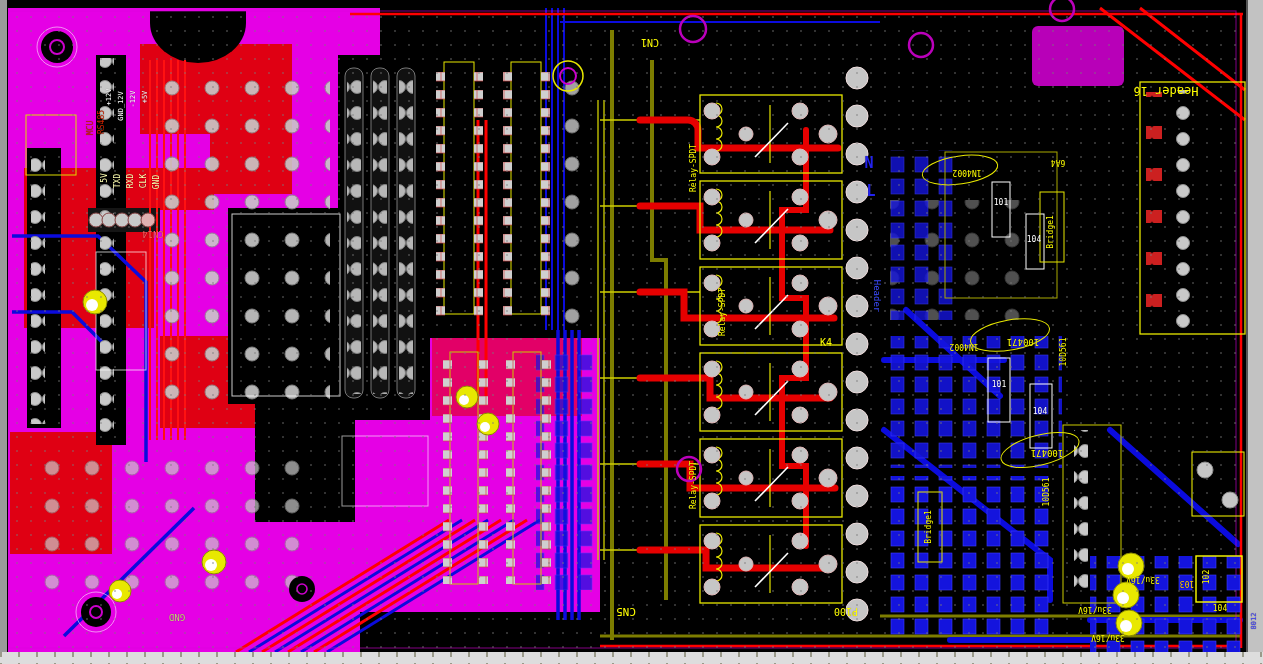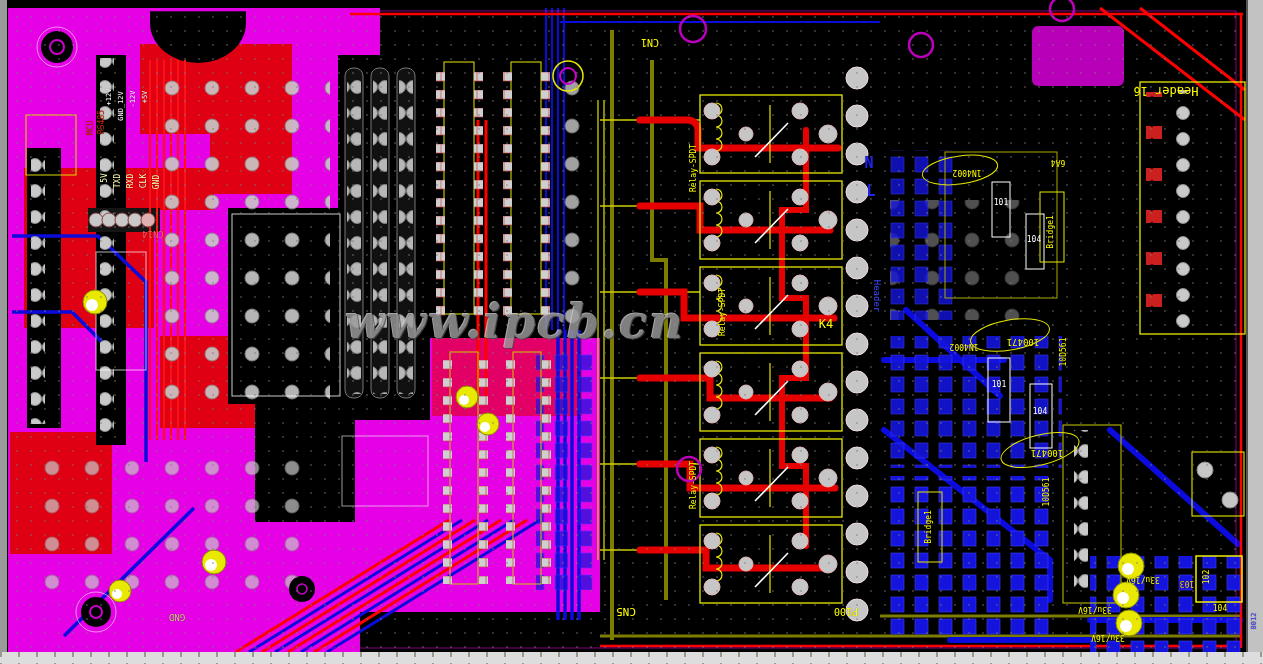--- a/index.html
+++ b/index.html
@@ -327,21 +327,21 @@
       <span class="sk" style="left: 650px; top: 42px; color: rgb(255, 255, 0); font-size: 10px; transform: translate(-50%, -50%) rotate(180deg);">CN1</span>
       <span class="sk" style="left: 626px; top: 611px; color: rgb(255, 255, 0); font-size: 11px; transform: translate(-50%, -50%) rotate(180deg);">CN5</span>
       <span class="sk" style="left: 846px; top: 611px; color: rgb(255, 255, 0); font-size: 10px; transform: translate(-50%, -50%) rotate(180deg);">P100</span>
       <span class="sk" style="left: 1166px; top: 91px; color: rgb(255, 255, 0); font-size: 12px; transform: translate(-50%, -50%) rotate(180deg);">Header 16</span>
       <span class="sk" style="left: 876px; top: 296px; color: rgb(59, 75, 255); font-size: 9px; transform: translate(-50%, -50%) rotate(90deg);">Header</span>
       <span class="sk" style="left: 869px; top: 163px; color: rgb(34, 34, 238); font-size: 15px; font-weight: bold; transform: translate(-50%, -50%) rotate(0deg);">N</span>
       <span class="sk" style="left: 871px; top: 191px; color: rgb(34, 34, 238); font-size: 15px; font-weight: bold; transform: translate(-50%, -50%) rotate(0deg);">L</span>
       <span class="sk" style="left: 694px; top: 168px; color: rgb(255, 255, 0); font-size: 8px; transform: translate(-50%, -50%) rotate(-90deg);">Relay-SPDT</span>
       <span class="sk" style="left: 723px; top: 312px; color: rgb(255, 255, 0); font-size: 8px; transform: translate(-50%, -50%) rotate(-90deg);">Relay-SPDT</span>
       <span class="sk" style="left: 694px; top: 485px; color: rgb(255, 255, 0); font-size: 8px; transform: translate(-50%, -50%) rotate(-90deg);">Relay-SPDT</span>
-      <span class="sk" style="left: 826px; top: 324px; color: rgb(255, 255, 0); font-size: 12px; transform: translate(-50%, -50%) rotate(0deg);">K4</span>
+      <span class="sk" style="left: 826px; top: 343px; color: rgb(255, 255, 0); font-size: 10px; transform: translate(-50%, -50%) rotate(0deg);">K4</span>
       <span class="sk" style="left: 1143px; top: 579px; color: rgb(255, 255, 0); font-size: 8px; transform: translate(-50%, -50%) rotate(180deg);">33u/16V</span>
       <span class="sk" style="left: 1095px; top: 609px; color: rgb(255, 255, 0); font-size: 8px; transform: translate(-50%, -50%) rotate(180deg);">33u/16V</span>
       <span class="sk" style="left: 1108px; top: 637px; color: rgb(255, 255, 0); font-size: 8px; transform: translate(-50%, -50%) rotate(180deg);">33u/16V</span>
       <span class="sk" style="left: 1187px; top: 583px; color: rgb(255, 204, 0); font-size: 8px; transform: translate(-50%, -50%) rotate(180deg);">103</span>
       <span class="sk" style="left: 1207px; top: 577px; color: rgb(255, 255, 0); font-size: 8px; transform: translate(-50%, -50%) rotate(-90deg);">102</span>
       <span class="sk" style="left: 1220px; top: 609px; color: rgb(255, 255, 0); font-size: 8px; transform: translate(-50%, -50%) rotate(0deg);">104</span>
       <span class="sk" style="left: 1047px; top: 452px; color: rgb(255, 255, 0); font-size: 9px; transform: translate(-50%, -50%) rotate(180deg);">100471</span>
       <span class="sk" style="left: 1023px; top: 341px; color: rgb(255, 255, 0); font-size: 9px; transform: translate(-50%, -50%) rotate(180deg);">100471</span>
       <span class="sk" style="left: 1064px; top: 352px; color: rgb(255, 255, 0); font-size: 8px; transform: translate(-50%, -50%) rotate(-90deg);">10D561</span>
       <span class="sk" style="left: 1047px; top: 492px; color: rgb(255, 255, 0); font-size: 8px; transform: translate(-50%, -50%) rotate(-90deg);">10D561</span>
@@ -351,15 +351,14 @@
       <span class="sk" style="left: 929px; top: 527px; color: rgb(255, 255, 0); font-size: 8px; transform: translate(-50%, -50%) rotate(-90deg);">Bridge1</span>
       <span class="sk" style="left: 1001px; top: 203px; color: rgb(255, 255, 255); font-size: 8px; transform: translate(-50%, -50%) rotate(0deg);">101</span>
       <span class="sk" style="left: 999px; top: 385px; color: rgb(255, 255, 255); font-size: 8px; transform: translate(-50%, -50%) rotate(0deg);">101</span>
       <span class="sk" style="left: 1034px; top: 240px; color: rgb(255, 255, 255); font-size: 8px; transform: translate(-50%, -50%) rotate(0deg);">104</span>
       <span class="sk" style="left: 1040px; top: 412px; color: rgb(255, 255, 255); font-size: 8px; transform: translate(-50%, -50%) rotate(0deg);">104</span>
       <span class="sk" style="left: 1058px; top: 162px; color: rgb(255, 255, 0); font-size: 8px; transform: translate(-50%, -50%) rotate(180deg);">6A4</span>
       <span class="sk" style="left: 177px; top: 616px; color: rgb(207, 207, 127); font-size: 9px; transform: translate(-50%, -50%) rotate(180deg);">GND</span>
       <span class="sk" style="left: 1254px; top: 621px; color: rgb(68, 68, 255); font-size: 7px; transform: translate(-50%, -50%) rotate(-90deg);">8012</span>
     </div>
 
-<div class="watermark">www.ipcb.cn</div>
 
 </div>
 
 </body></html>

